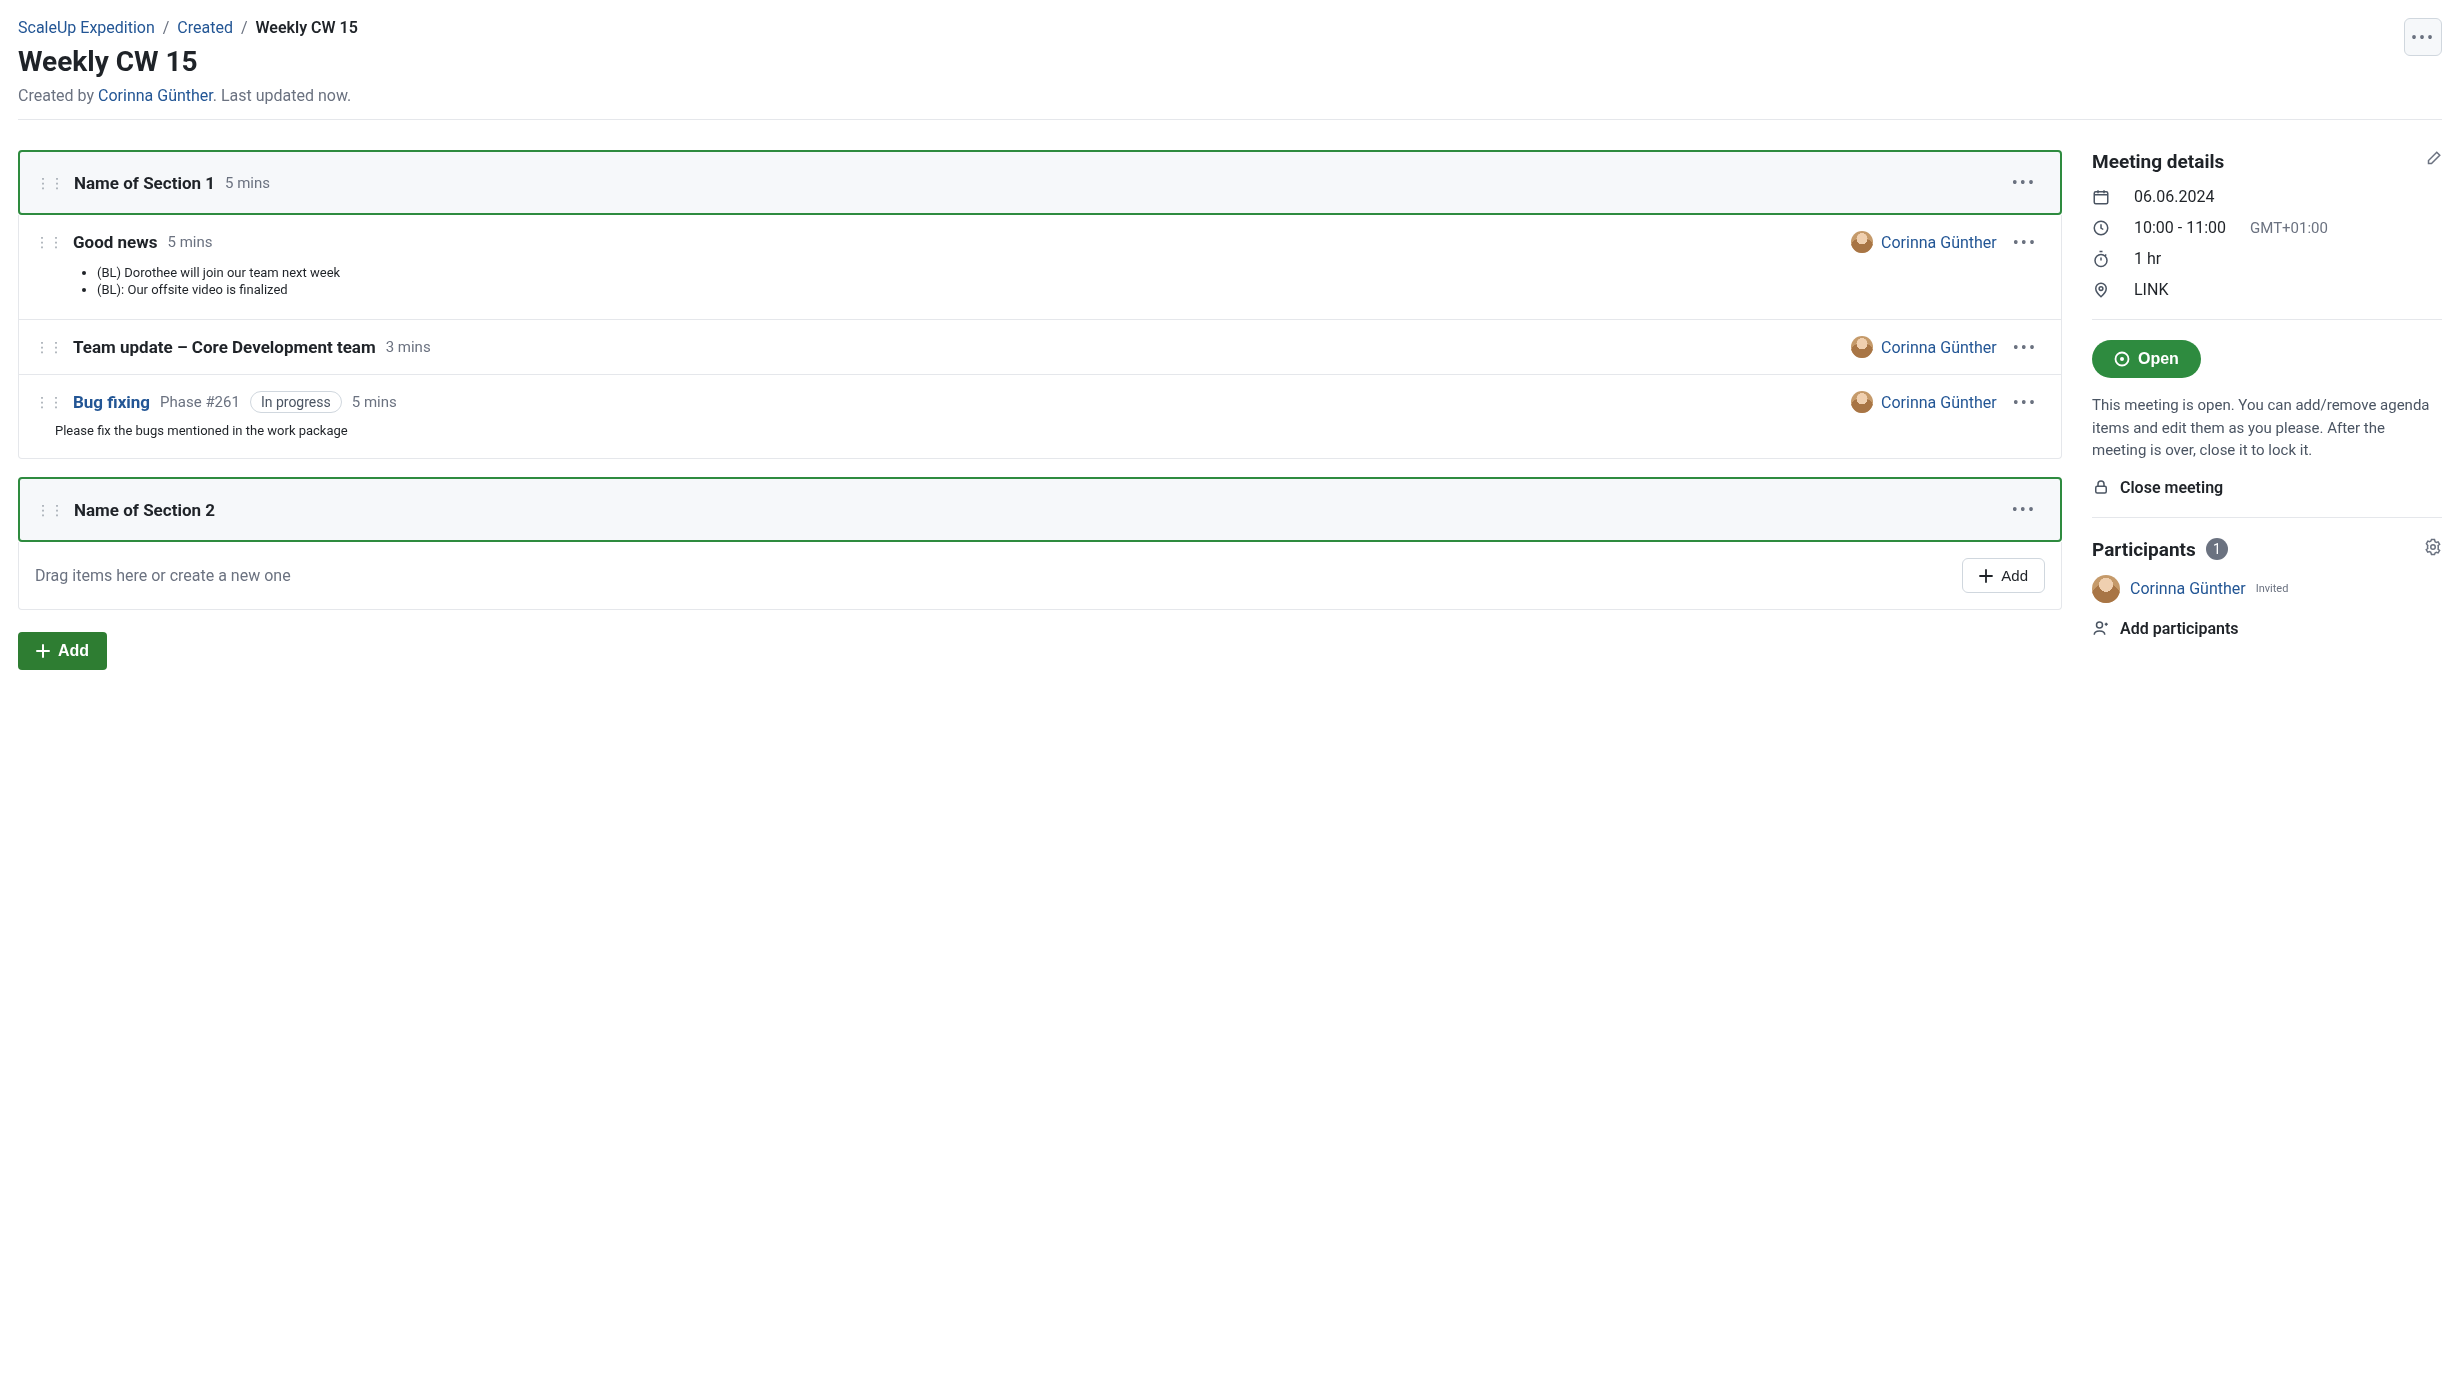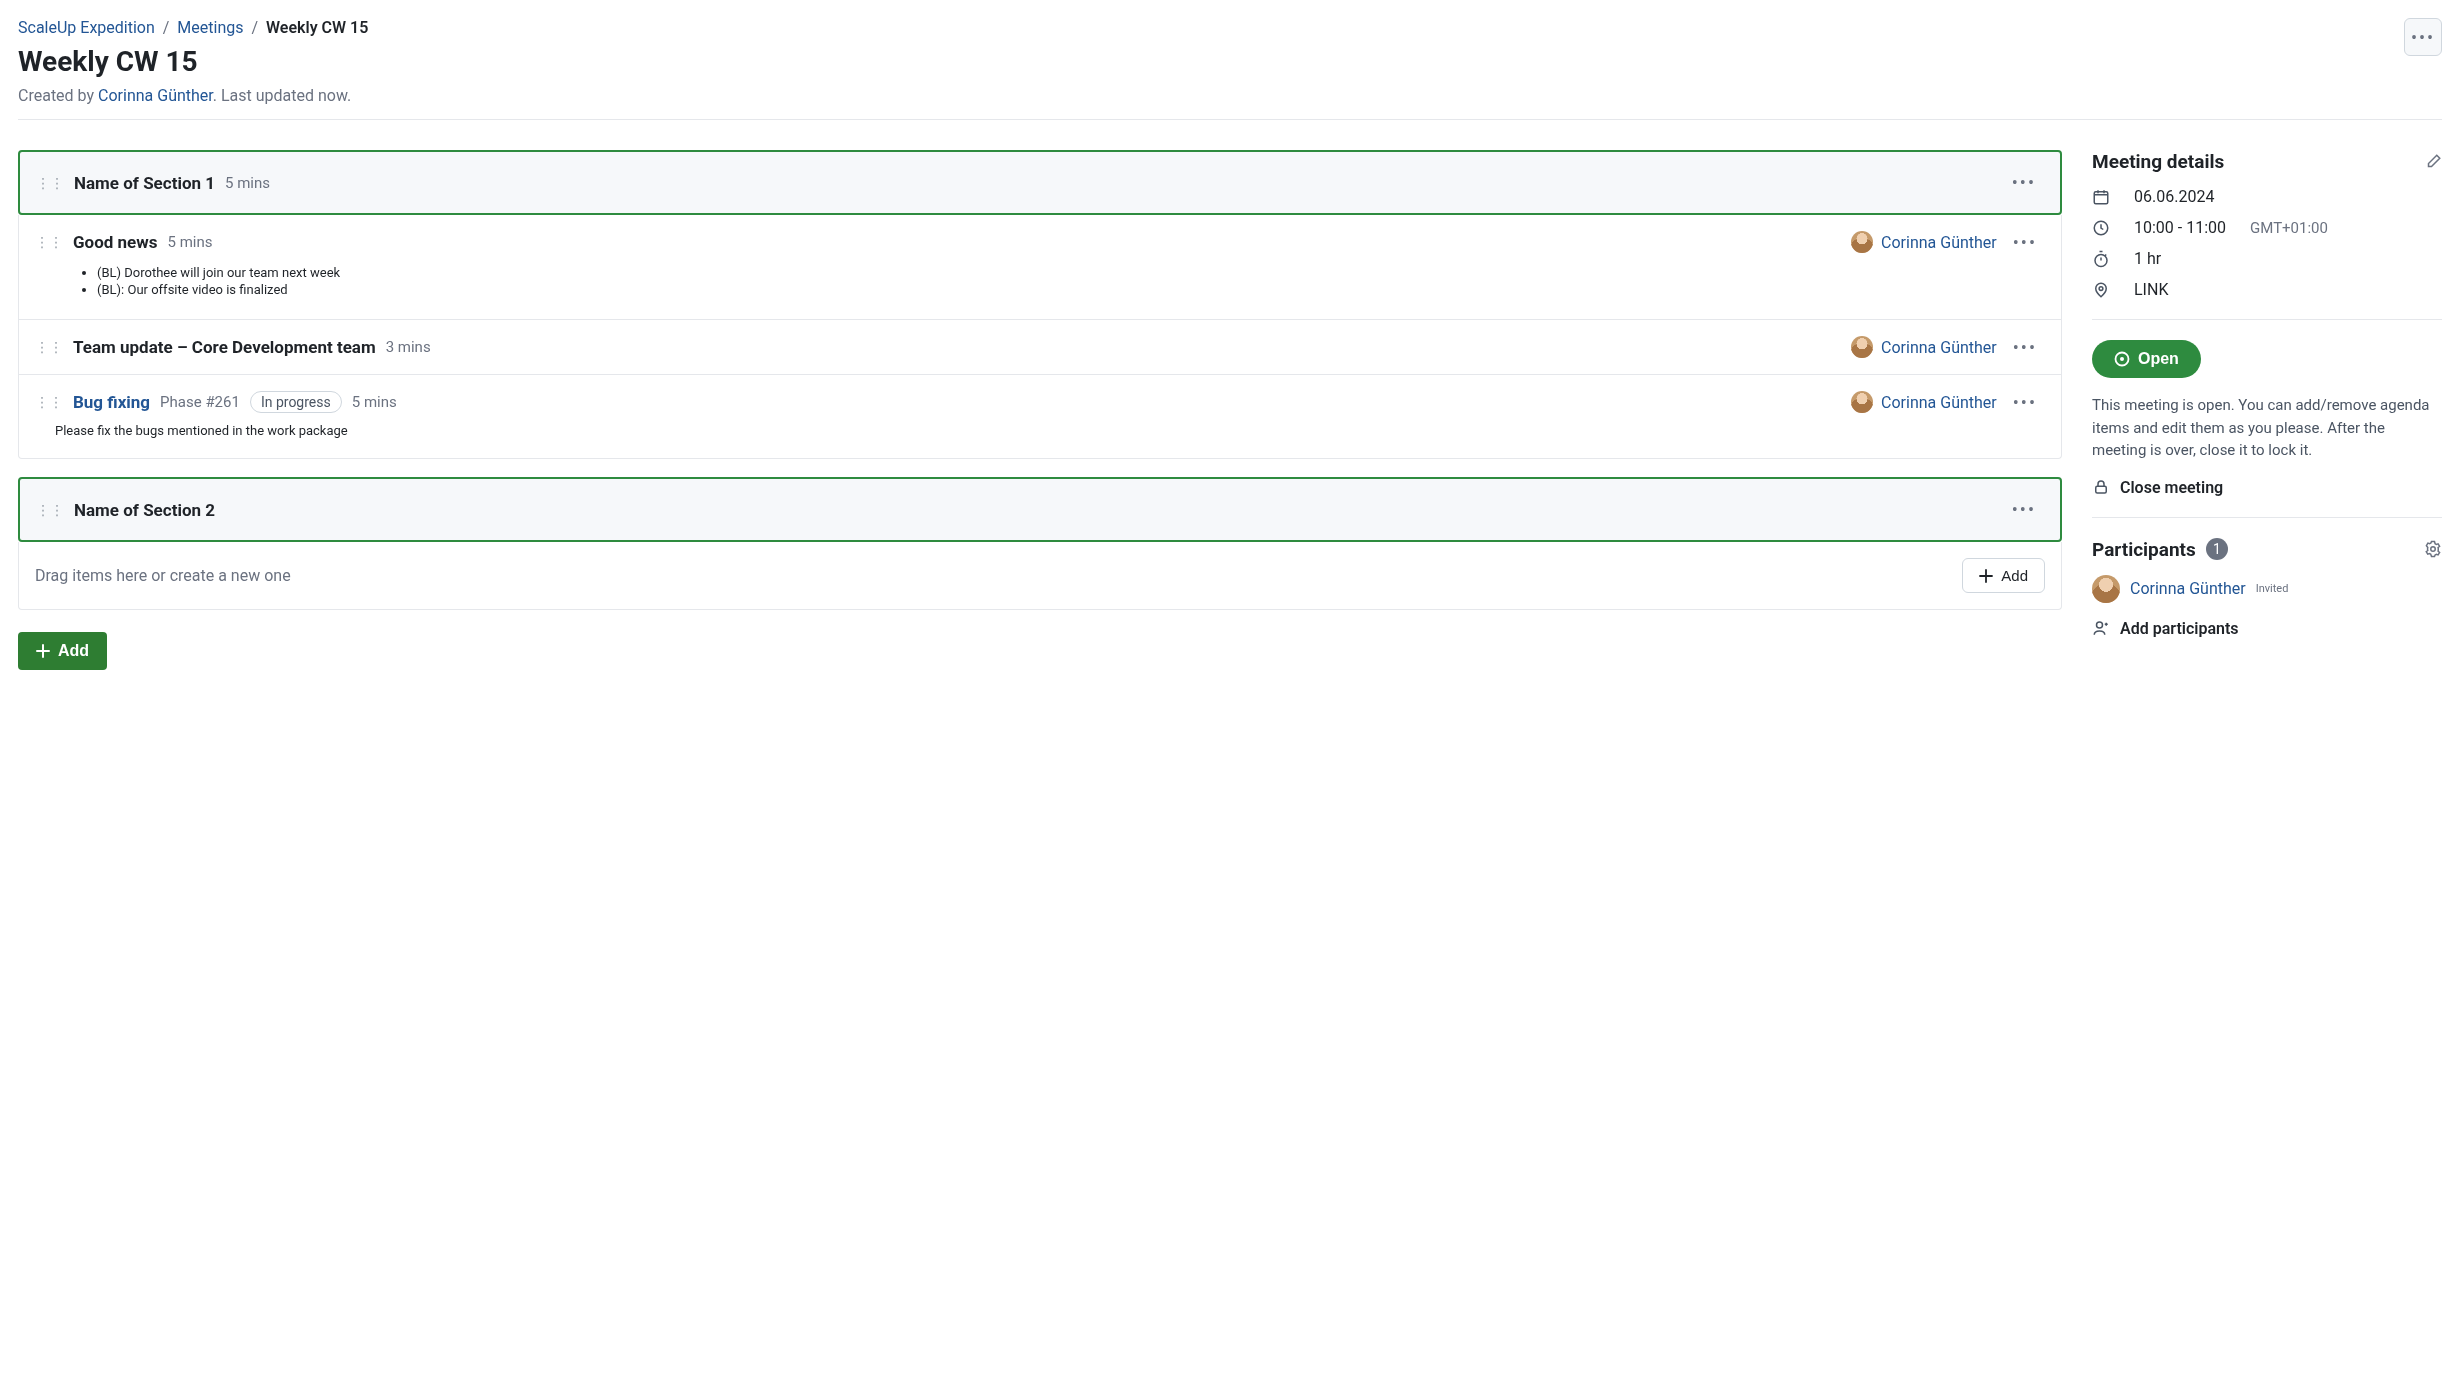--- a/index.html
+++ b/index.html
@@ -38,21 +38,21 @@
     .avatar::after { content:""; position:absolute; inset:0; background: radial-gradient(circle at 50% 35%, #f0d0b0 30%, transparent 31%), radial-gradient(circle at 50% 85%, #a87545 55%, transparent 56%); }
     .owner-name { color: #235695; font-size: 16px; }
     .item-body { padding: 10px 0 4px 40px; font-size: 13px; color: #1f2328; }
     .item-body ul { padding-left: 22px; }
     .item-body li { margin: 2px 0; }
     .second-section-wrap { margin-top: 18px; }
     .dropzone-box { border: 1px solid #e5e7eb; border-top: none; border-radius: 0 0 4px 4px; padding: 16px; display: flex; align-items: center; }
     .dropzone-text { color: #6b7280; font-size: 16px; flex: 1; }
     .add-outline { border: 1px solid #d0d7de; background: #fff; border-radius: 6px; padding: 8px 16px; display: flex; align-items: center; gap: 8px; cursor: pointer; font-size: 15px; color: #1f2328; }
     .add-primary { margin-top: 22px; background: #2e7d32; color: #fff; border: none; border-radius: 4px; padding: 10px 18px; font-size: 16px; font-weight: 600; display: inline-flex; align-items: center; gap: 8px; cursor: pointer; }
-    .side-heading-row { display: flex; justify-content: space-between; align-items: center; margin-bottom: 14px; }
+    .side-heading-row { display: flex; justify-content: space-between; align-items: flex-start; margin-bottom: 14px; }
     .side-heading { font-size: 19px; font-weight: 700; }
     .pencil, .gear { color: #6b7280; cursor: pointer; }
     .detail-row { display: flex; align-items: center; gap: 24px; font-size: 16px; margin-bottom: 12px; }
     .detail-row .tz { color: #6b7280; font-size: 15px; }
     .icon { width: 18px; height: 18px; display: inline-flex; align-items: center; justify-content: center; color: #4b5563; flex-shrink: 0; }
     hr.side-div { border: none; border-top: 1px solid #e5e7eb; margin: 20px 0; }
     .open-pill { background: #2e8b3f; color: #fff; border: none; border-radius: 999px; padding: 10px 22px; font-size: 16px; font-weight: 600; display: inline-flex; align-items: center; gap: 8px; cursor: pointer; text-align: center; }
     .side-para { font-size: 15px; color: #4b5563; margin-top: 16px; line-height: 1.5; }
     .close-row { display: flex; align-items: center; gap: 10px; font-size: 16px; font-weight: 600; margin-top: 16px; cursor: pointer; }
     .badge-count { background: #6b7280; color: #fff; border-radius: 50%; width: 22px; height: 22px; display: inline-flex; align-items: center; justify-content: center; font-size: 14px; }
@@ -65,21 +65,21 @@
     svg { display: block; }
   </style>
 </head>
 <body>
 
 <div class="header-row">
   <div class="header-left">
     <div class="breadcrumb">
       <a href="#">ScaleUp Expedition</a>
       <span class="sep">/</span>
-      <a href="#">Meetings</a>
+      <a href="#">Created</a>
       <span class="sep">/</span>
       <span class="current">Weekly CW 15</span>
     </div>
     <h1 class="page-title">Weekly CW 15</h1>
     <div class="meta-line">
       <span>Created by </span>
       <a href="#">Corinna Günther</a><span>. </span>
       <span>Last updated now.</span>
     </div>
   </div>

